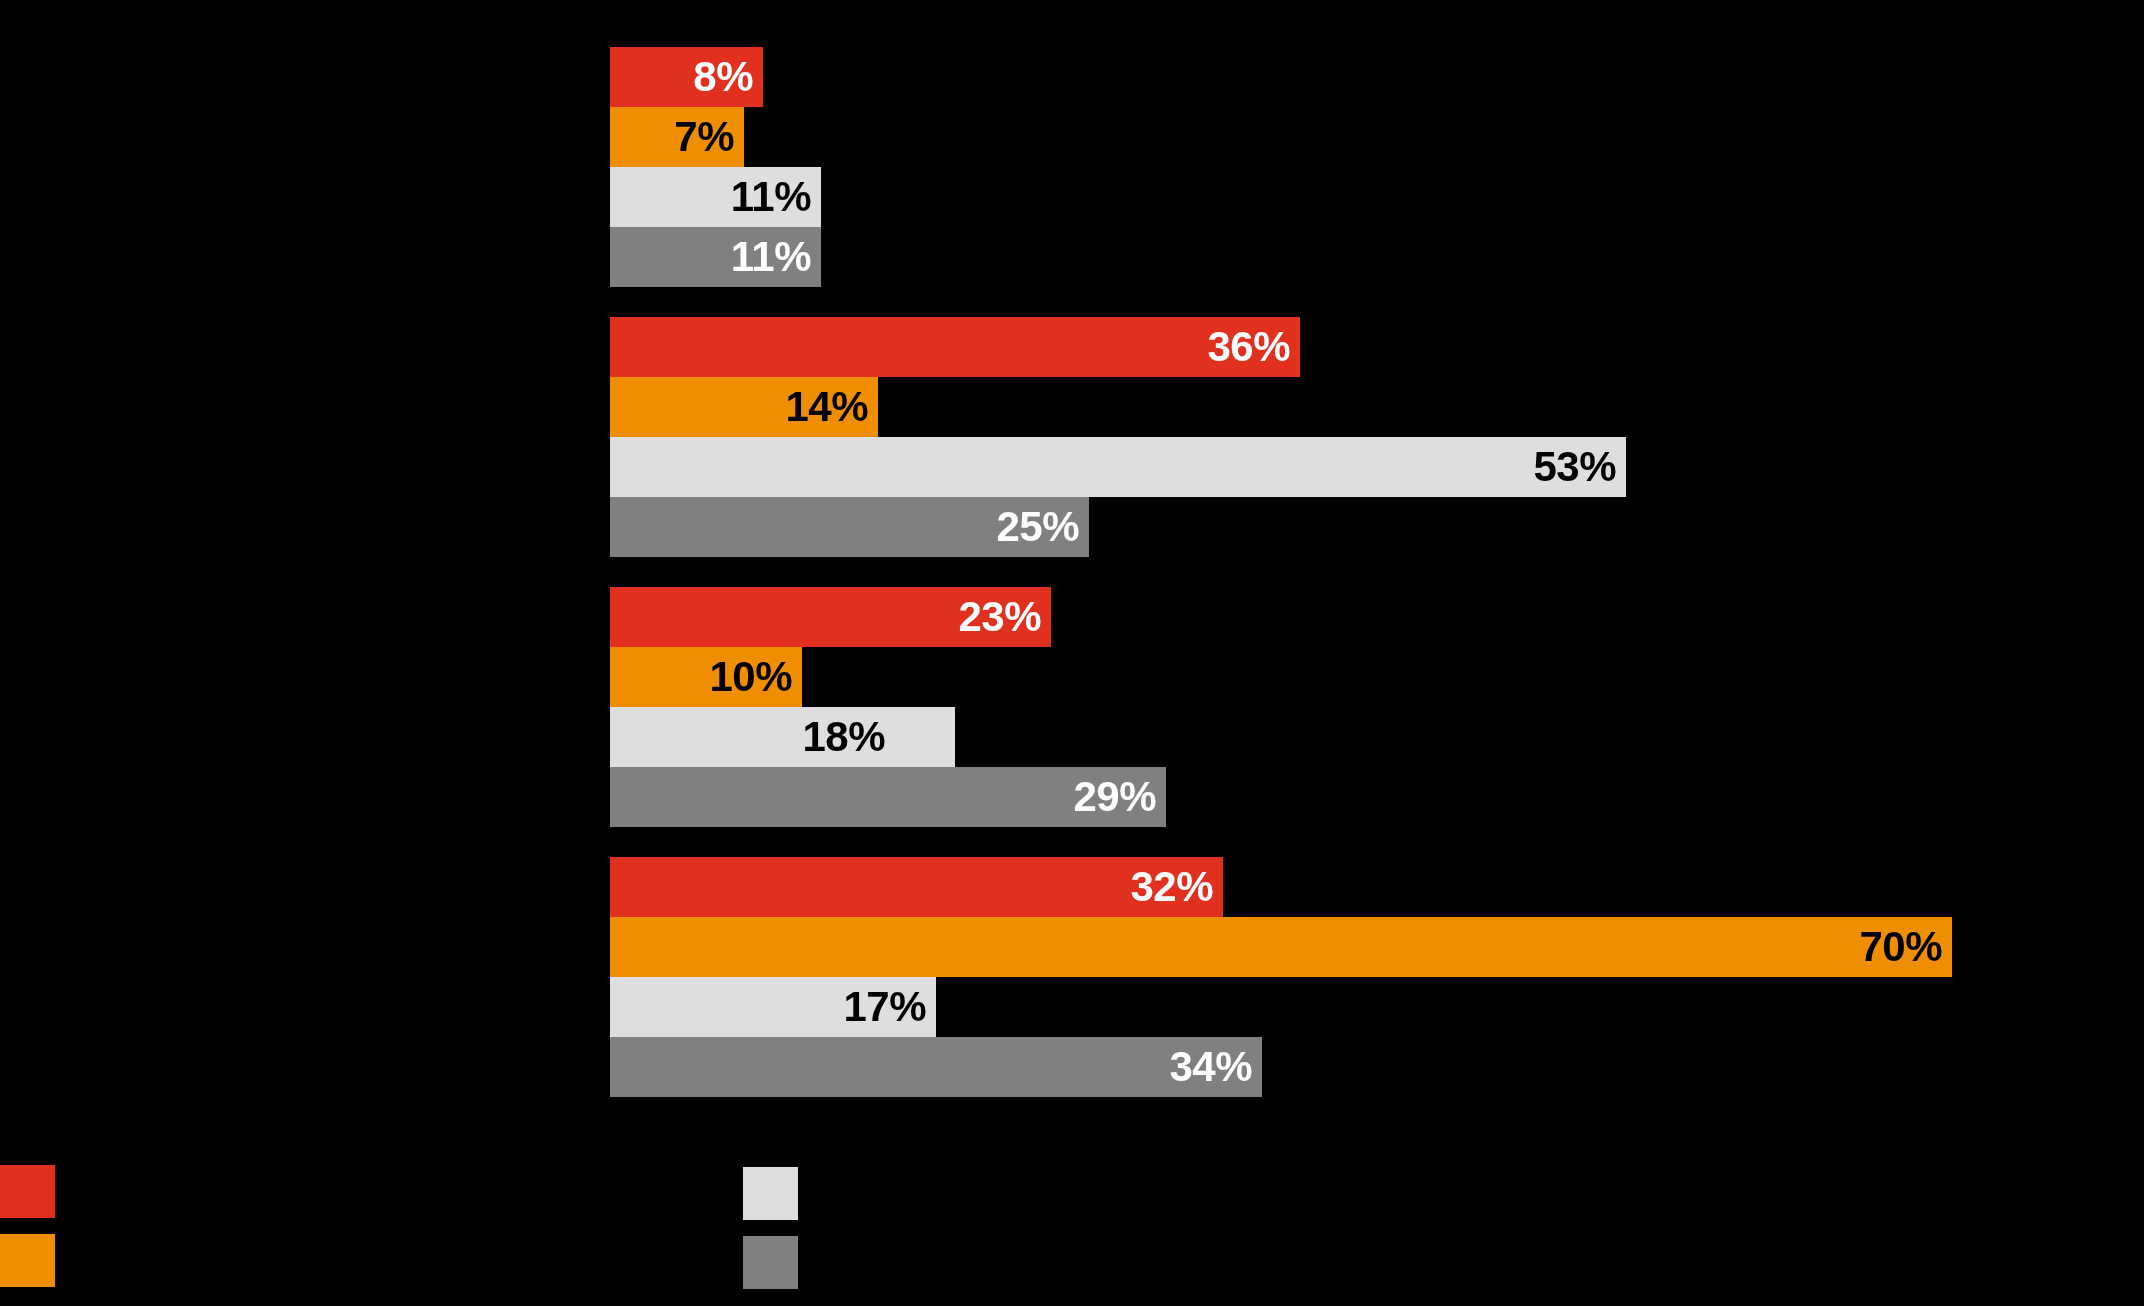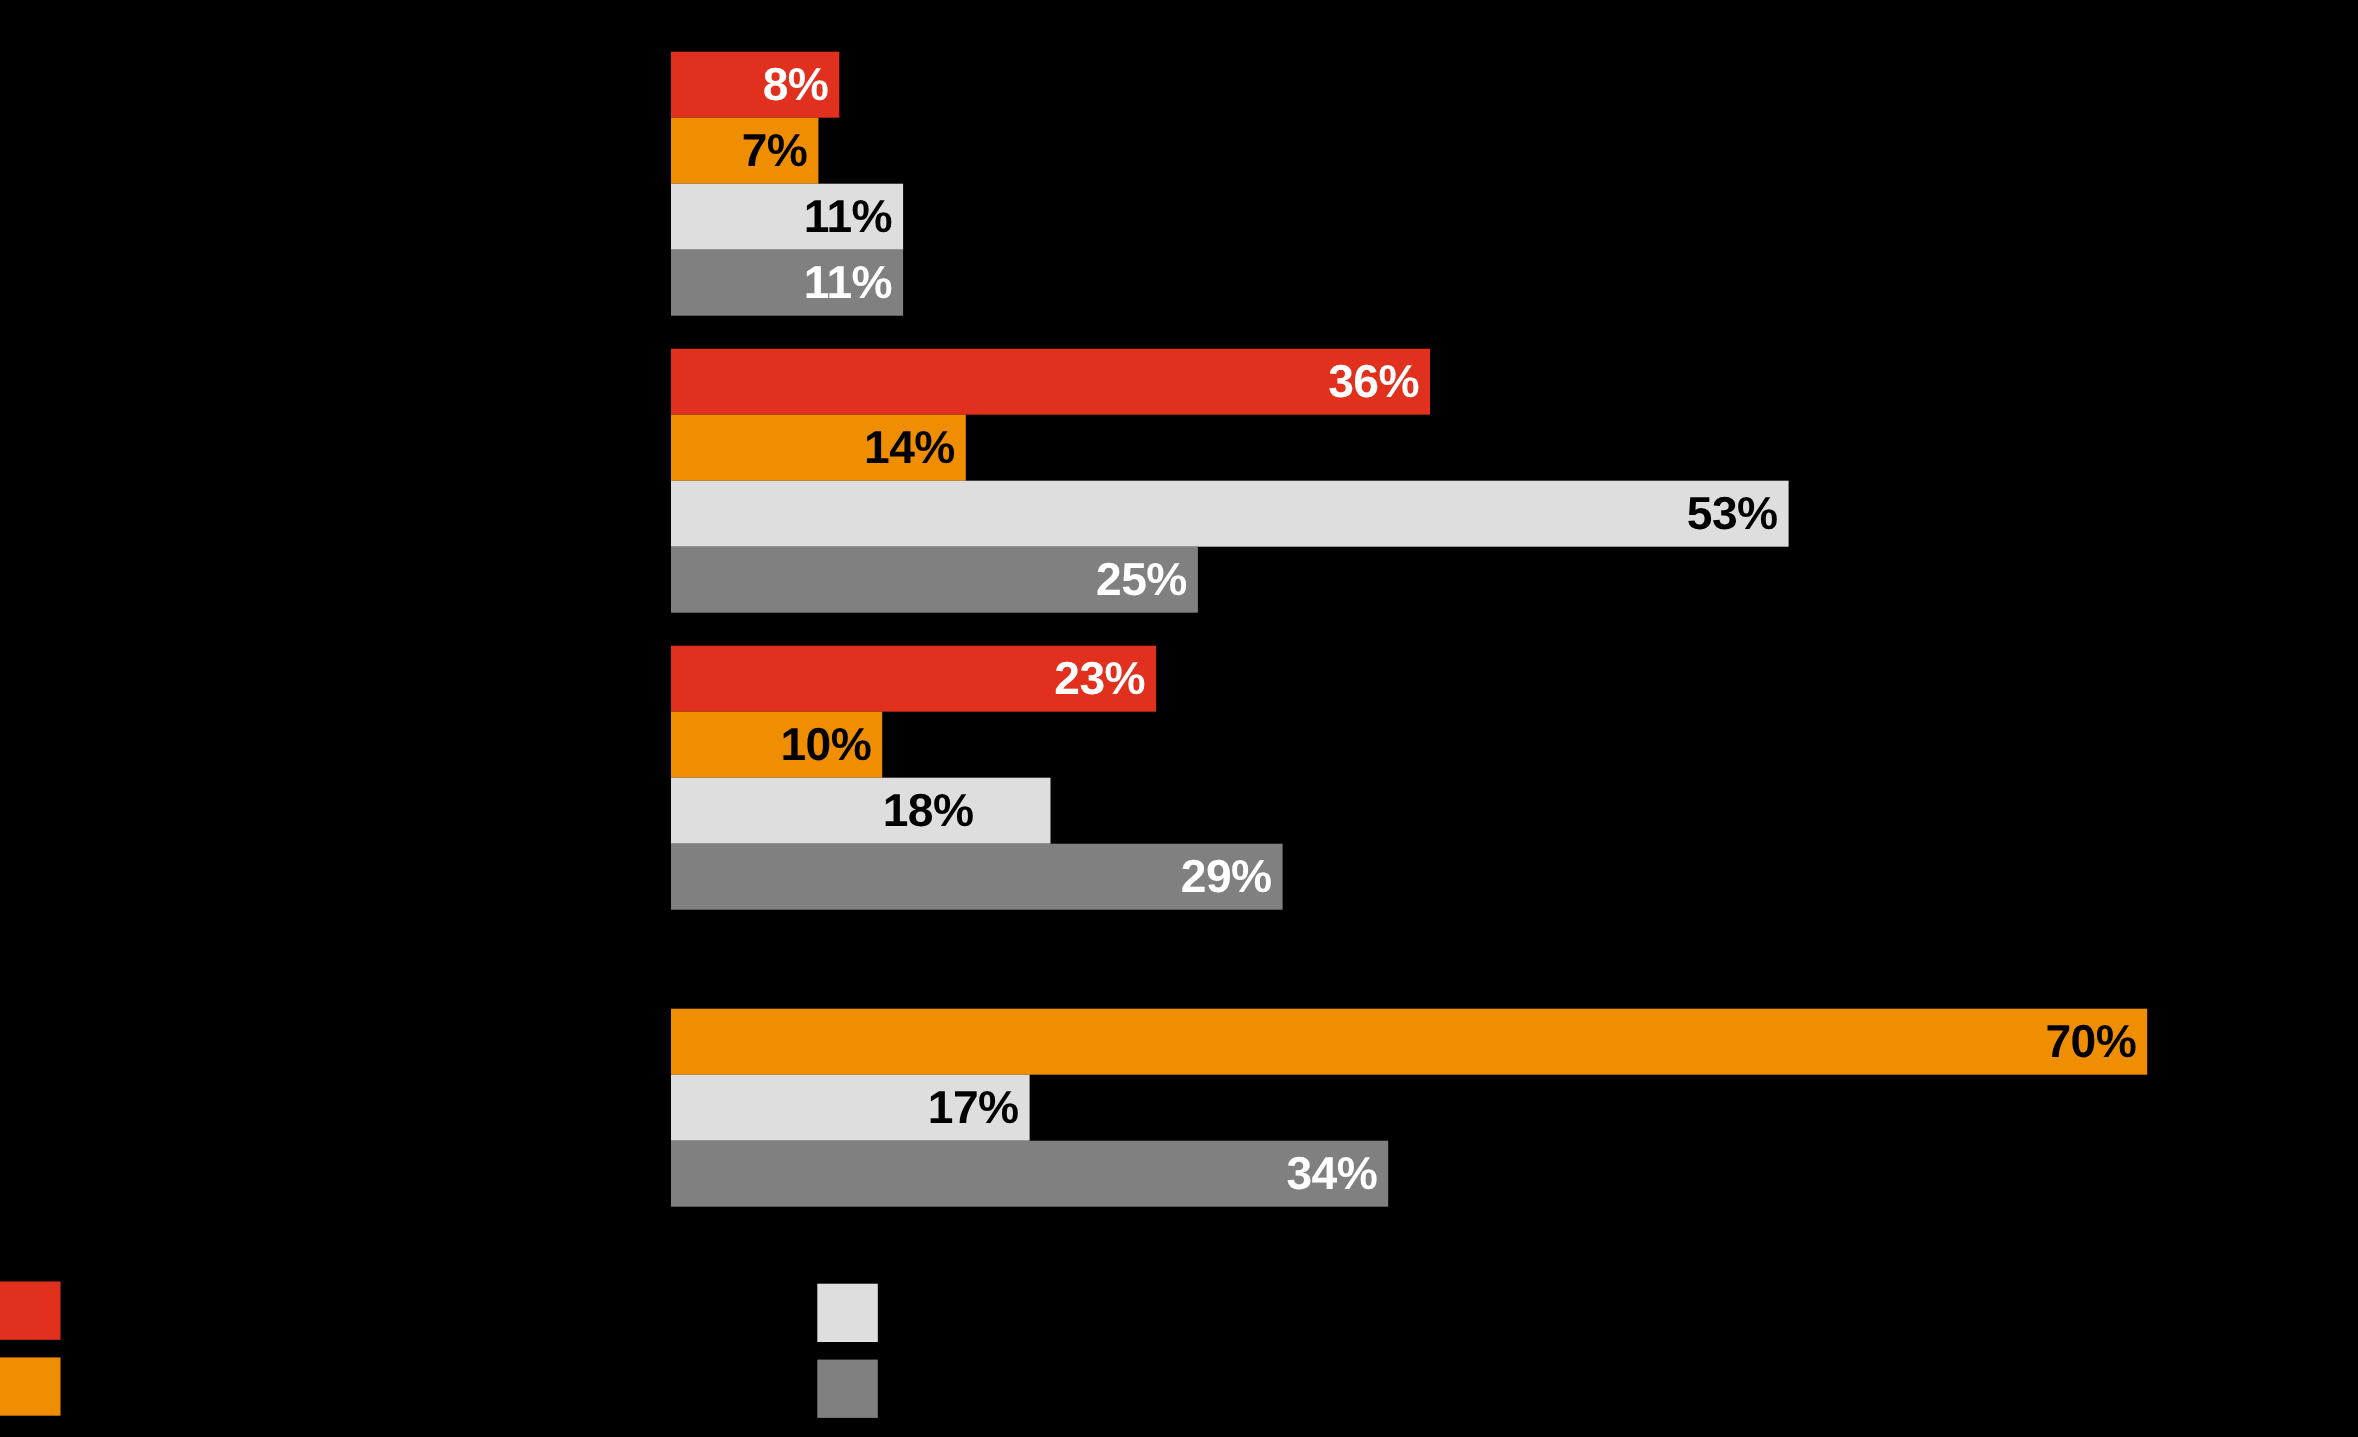--- a/index.html
+++ b/index.html
@@ -185,20 +185,24 @@
           <div class="bar" style="width: 345px; background: rgb(222, 222, 222);"></div>
           <div class="bar-value v-dark" style="color: rgb(0, 0, 0);">18%</div>
         </div>
         <div class="bar-row" style="top: 180px; width: 556px;">
           <div class="bar" style="width: 556px; background: rgb(128, 128, 128);"></div>
           <div class="bar-value v-light" style="color: rgb(255, 255, 255);">29%</div>
         </div>
       </div>
       <div class="cat-group" style="top: 857px; height: 240px;">
         <div class="cat-label" style="top: 96px;"></div>
+        <div class="bar-row" style="top: 0px; width: 613px;">
+          <div class="bar" style="width: 613px; background: rgb(225, 48, 30);"></div>
+          <div class="bar-value v-light" style="color: rgb(255, 255, 255);">32%</div>
+        </div>
         <div class="bar-row" style="top: 60px; width: 1342px; border-radius: 12px;">
           <div class="bar" style="width: 1342px; background: rgb(239, 142, 0);"></div>
           <div class="bar-value v-dark" style="color: rgb(0, 0, 0);">70%</div>
         </div>
         <div class="bar-row" style="top: 120px; width: 326px;">
           <div class="bar" style="width: 326px; background: rgb(222, 222, 222);"></div>
           <div class="bar-value v-dark" style="color: rgb(0, 0, 0);">17%</div>
         </div>
         <div class="bar-row" style="top: 180px; width: 652px;">
           <div class="bar" style="width: 652px; background: rgb(128, 128, 128);"></div>

